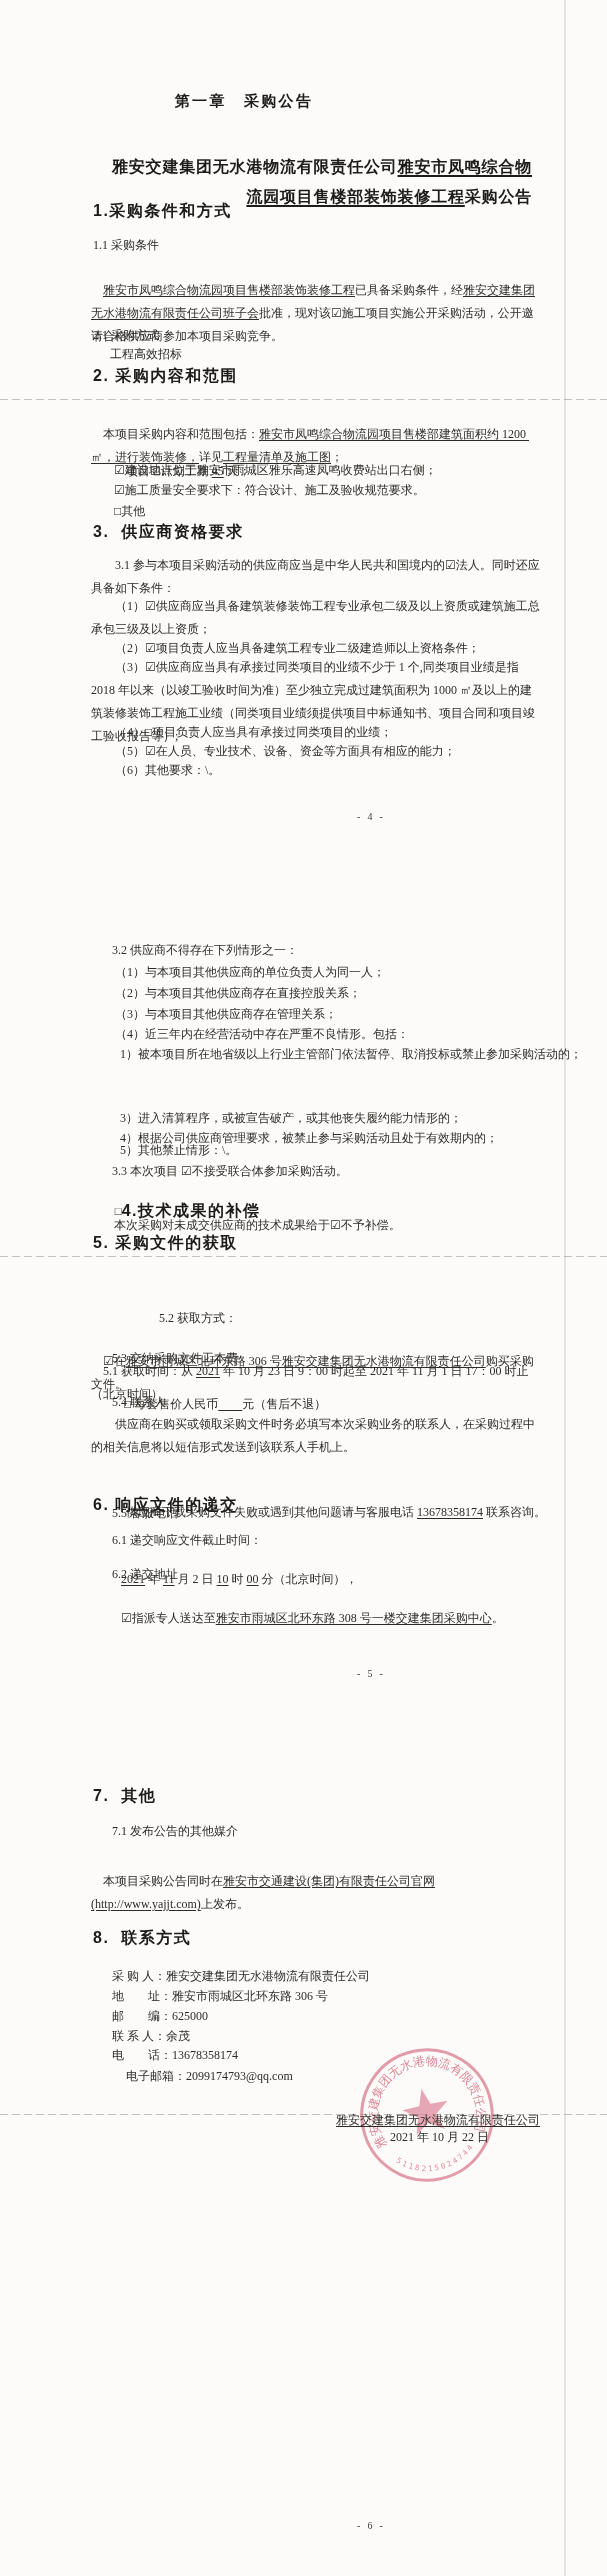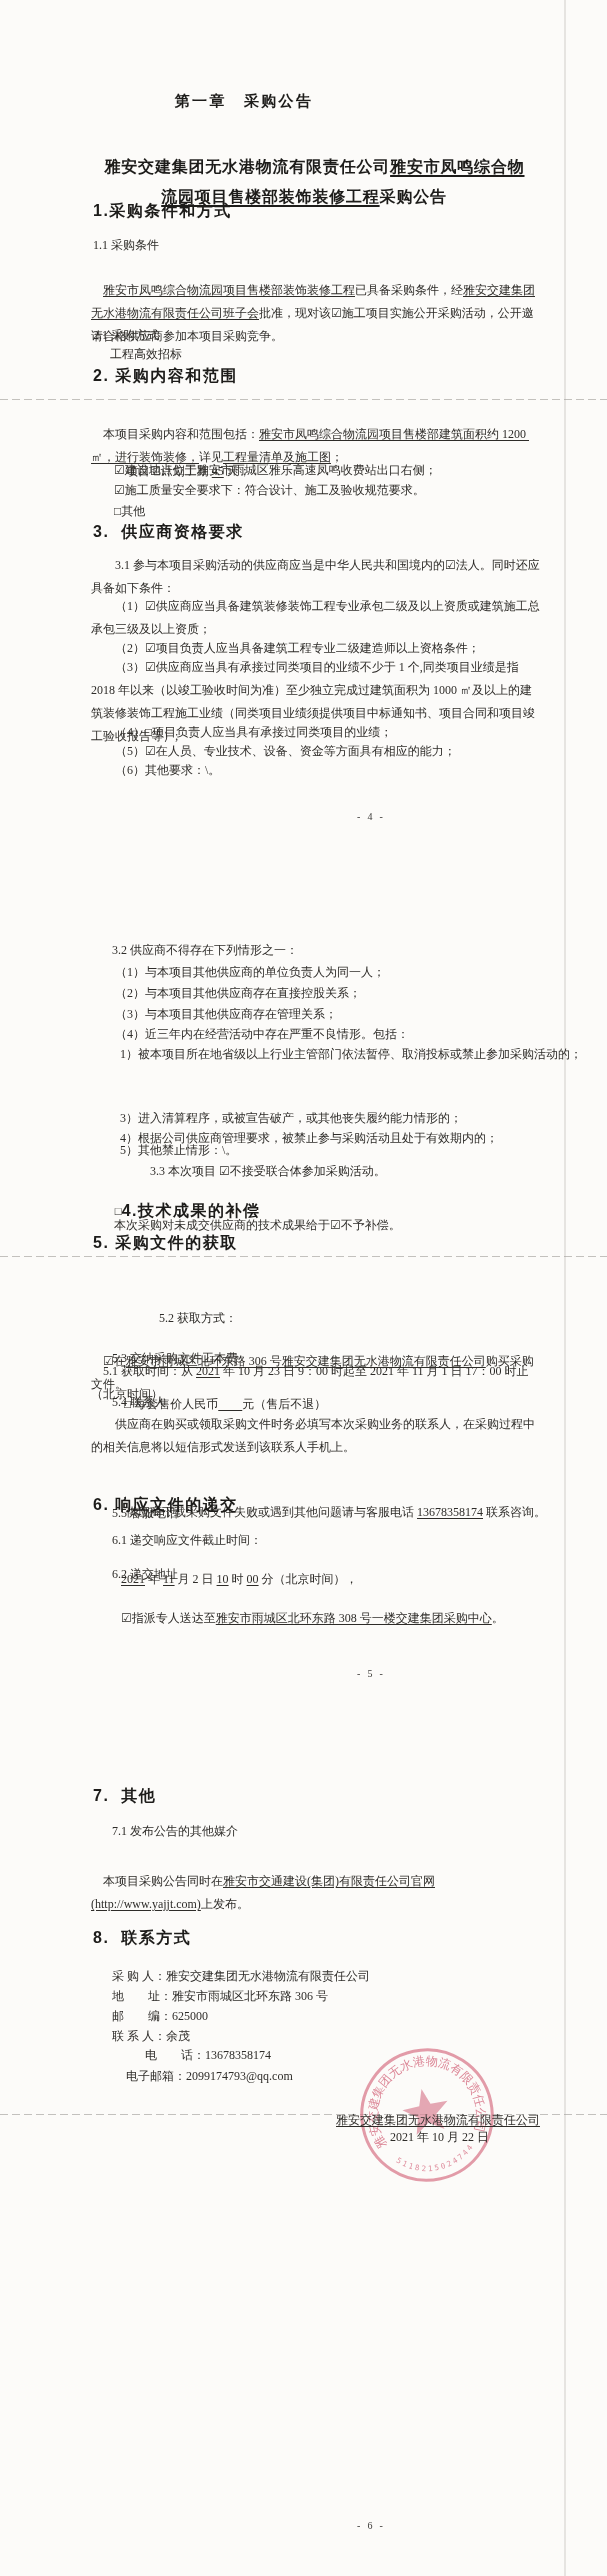--- a/index.html
+++ b/index.html
@@ -28,21 +28,21 @@
 <body>
 
 <div id="scan">
 
   <div class="sep" style="top:399px;"></div>
   <div class="sep" style="top:1256px;"></div>
   <div class="sep" style="top:2114px;"></div>
   <div class="edge"></div>
 
   <div class="h center chapter" style="top:90px;">第一章　采购公告</div>
-  <div class="h doctitle" style="top:122px;left:76px;width:456px;text-align:center;">
+  <div class="h doctitle" style="top:122px;left:76px;width:456px;text-align:right;">
     <span>雅安交建集团无水港物流有限责任公司</span><span class="u2">雅安市凤鸣综合物流园项目售楼部装饰装修工程</span><span>采购公告</span>
   </div>
 
   <div class="h" style="top:200px;left:93px;">1.采购条件和方式</div>
   <div class="t" style="top:234px;left:93px;">1.1 采购条件</div>
   <div class="t para" style="top:256px;">
     <span class="u">雅安市凤鸣综合物流园项目售楼部装饰装修工程</span><span>已具备采购条件，经</span><span class="u">雅安交建集团无水港物流有限责任公司班子会</span><span>批准，现对该☑施工项目实施公开采购活动，公开邀请合格供应商参加本项目采购竞争。</span>
   </div>
   <div class="t" style="top:324px;left:93px;">2.1 采购方式</div>
   <div class="t" style="top:343px;left:110px;">工程高效招标</div>
@@ -71,21 +71,21 @@
 
   <div class="t" style="top:939px;left:112px;">3.2 供应商不得存在下列情形之一：</div>
   <div class="t" style="top:961px;left:115px;">（1）与本项目其他供应商的单位负责人为同一人；</div>
   <div class="t" style="top:982px;left:115px;">（2）与本项目其他供应商存在直接控股关系；</div>
   <div class="t" style="top:1003px;left:115px;">（3）与本项目其他供应商存在管理关系；</div>
   <div class="t" style="top:1023px;left:115px;">（4）近三年内在经营活动中存在严重不良情形。包括：</div>
   <div class="t" style="top:1043px;left:120px;">1）被本项目所在地省级以上行业主管部门依法暂停、取消投标或禁止参加采购活动的；</div>
   <div class="t" style="top:1107px;left:120px;">3）进入清算程序，或被宣告破产，或其他丧失履约能力情形的；</div>
   <div class="t" style="top:1127px;left:120px;">4）根据公司供应商管理要求，被禁止参与采购活动且处于有效期内的；</div>
   <div class="t" style="top:1139px;left:120px;">5）其他禁止情形：\。</div>
-  <div class="t" style="top:1160px;left:112px;margin-left:38px;">3.3 本次项目 ☑不接受联合体参加采购活动。</div>
+  <div class="t" style="top:1160px;left:112px;">3.3 本次项目 ☑不接受联合体参加采购活动。</div>
 
   <div class="h" style="top:1179px;left:91px;">
     <span class="small-square">□</span><span>4.技术成果的补偿</span>
   </div>
   <div class="t" style="top:1214px;left:114px;">本次采购对未成交供应商的技术成果给于☑不予补偿。</div>
 
   <div class="h" style="top:1232px;left:93px;">5. 采购文件的获取</div>
   <div class="t para ind" style="top:1337px;">
     <span>5.1 获取时间：从 </span><span class="u">2021</span><span> 年 10 月 23 日 9：00 时起至 2021 年 11 月 1 日 17：00 时止（北京时间）</span>
   </div>
@@ -120,21 +120,21 @@
   <div class="t" style="top:1820px;left:112px;">7.1 发布公告的其他媒介</div>
   <div class="t para ind" style="top:1847px;">
     <span>本项目采购公告同时在</span><span class="u">雅安市交通建设(集团)有限责任公司官网(http://www.yajjt.com)</span><span>上发布。</span>
   </div>
 
   <div class="h" style="top:1927px;left:93px;">8.  联系方式</div>
   <div class="t" style="top:1965px;left:112px;"><span>采 购 人：</span><span>雅安交建集团无水港物流有限责任公司</span></div>
   <div class="t" style="top:1985px;left:112px;"><span>地　　址：</span><span>雅安市雨城区北环东路 306 号</span></div>
   <div class="t" style="top:2005px;left:112px;"><span>邮　　编：</span><span>625000</span></div>
   <div class="t" style="top:2025px;left:112px;"><span>联 系 人：</span><span>余茂</span></div>
-  <div class="t" style="top:2044px;left:112px;margin-left:33px;"><span>电　　话：</span><span>13678358174</span></div>
+  <div class="t" style="top:2044px;left:112px;"><span>电　　话：</span><span>13678358174</span></div>
   <div class="t" style="top:2065px;left:126px;"><span>电子邮箱：</span><span>2099174793@qq.com</span></div>
 
   <svg class="stamp" width="144" height="144" viewBox="0 0 190 190" xmlns="http://www.w3.org/2000/svg">
     <defs>
       <path id="arcTop" d="M 95 161 A 66 66 0 1 1 95.01 161" fill="none"></path>
       <path id="arcBottom" d="M 34.4 137.5 A 74 74 0 0 0 155.6 137.5" fill="none"></path>
     </defs>
     <circle cx="95" cy="95" r="86" fill="none" stroke="#d4697e" stroke-width="4" opacity="0.75"></circle>
     <polygon points="95,60 87.4,81.5 64.6,82.1 82.6,96 76.2,117.9 95,105 113.8,117.9 107.4,96 125.4,82.1 102.6,81.5" fill="#db8496" opacity="0.8"></polygon>
     <text font-size="16" fill="#d4697e" opacity="0.9" style="font-family:'Liberation Serif','DejaVu Serif',serif;">

